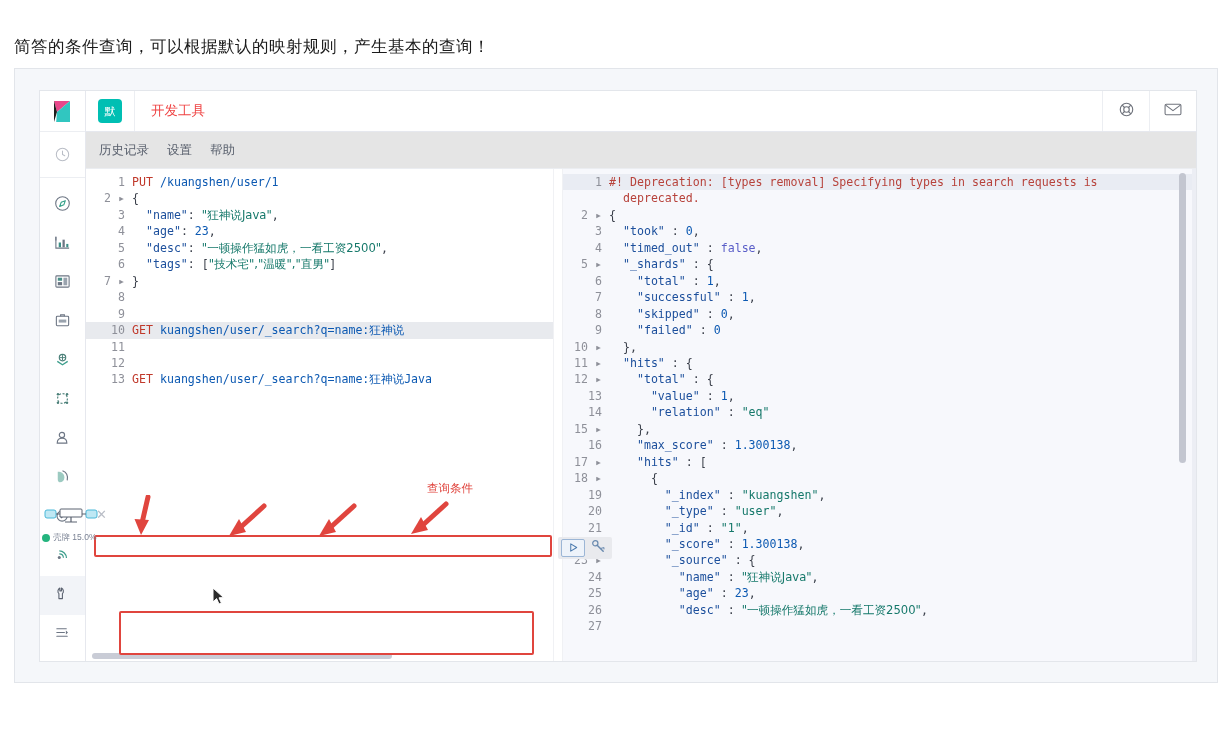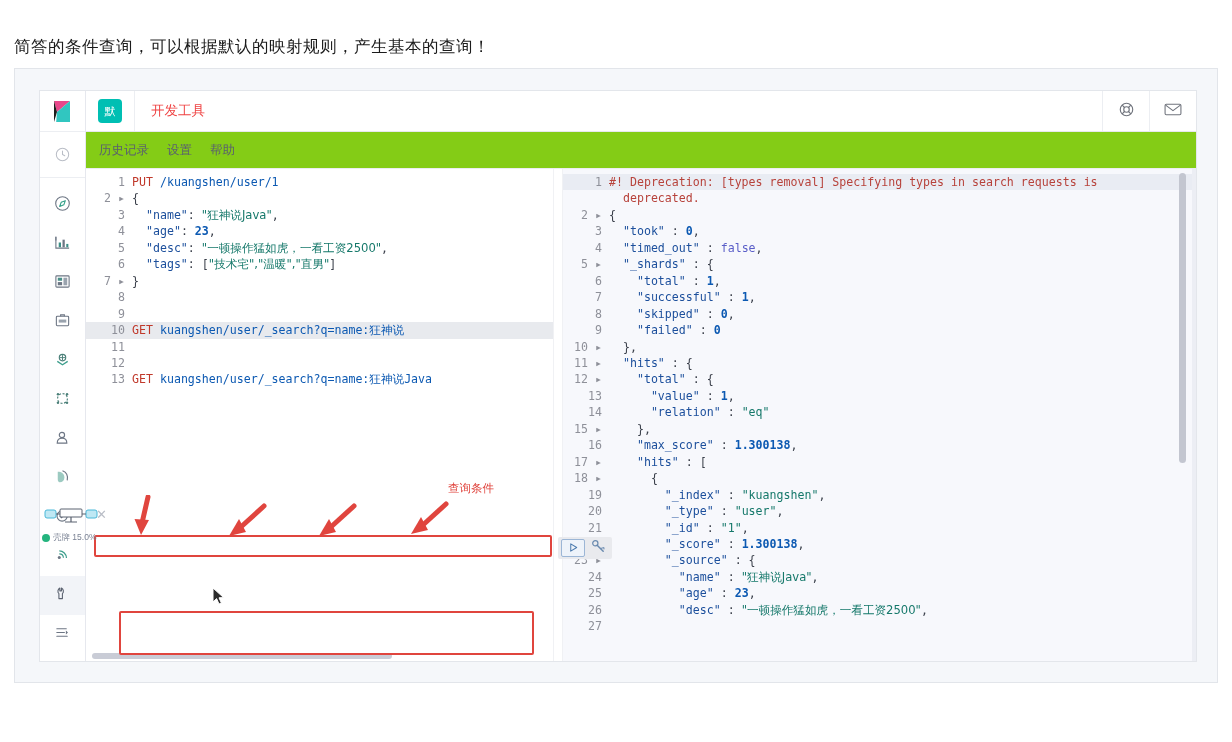--- a/index.html
+++ b/index.html
@@ -120,21 +120,21 @@
   .tab.active { color:#1a6fc4; font-weight: bold; }
   .tab.active::after {
     content:""; position:absolute; left:0; right:0; bottom:-1px;
     height: 2.5px; background: #1d70c6;
   }
 
   .subbar {
     height: 37px; flex: 0 0 37px;
     display:flex; align-items:center; padding-left: 13px;
     border-bottom: 1px solid #ebedf1;
-    background:#84cc16;
+    background:#e5e5e5;
   }
   .subbar-item {
     font-size: 12.5px; color: #5a616e; margin-right: 18px; cursor:pointer;
   }
 
   
   .split { flex: 1 1 auto; display:flex; min-height:0; position: relative; background:#fff; }
   .pane-left { width: 467px; flex: 0 0 467px; position: relative; background:#fff; overflow:hidden; }
   .pane-divider { width: 10px; flex:0 0 10px; background:#fff; border-left:1px solid #f0f1f4; border-right:1px solid #f0f1f4;}
   .pane-right { flex: 1 1 auto; position: relative; background:#f7f8fc; overflow:hidden; }
@@ -154,21 +154,21 @@
   .ltext { flex: 1 1 auto; }
 
   .pane-left .codewrap { padding-top: 5px; }
   .pane-right .codewrap { padding-top: 5px; }
 
   
   .kw      { color:#c0392b; }          
   .url     { color:#0c59b2; }
   .key     { color:#1c4f9c; }
   .str     { color:#15786a; }
-  .num     { color:#0c59b2;font-weight:bold; }
+  .num     { color:#0c59b2; }
   .punc    { color:#3a3f4a; }
   .bool    { color:#5a5ec8; }
   .warn    { color:#b7423b; }
   .cjk     { font-family: "DejaVu Sans", "Liberation Sans", sans-serif; }
 
   .hl-row { background:#e8eaee;justify-content:center; }
   .hl-row-right { background:#e9ecf3; }
 
   
   .actions {
@@ -439,21 +439,21 @@
                   <path d="M10.2 10.2 L13.6 9.2 L14 11" fill="none" stroke="#6b8bb0" stroke-width="1.1"></path>
                 </svg>
               </span>
             </div>
           </div>
 
           <div class="anno-box" style="left:8px; top:366px; width:458px; height:22px;"></div>
 
           <div class="anno-box" style="left:33px; top:442px; width:415px; height:44px;"></div>
 
-          <div class="anno-label" style="left:362px; top:312px;">查询条件</div>
+          <div class="anno-label" style="left:341px; top:312px;">查询条件</div>
 
           <svg class="anno-arrow" style="left:40px; top:326px;" width="38" height="44" viewBox="0 0 38 44">
             <path d="M22 2 L16 28" stroke="#e0453e" stroke-width="5" stroke-linecap="round"></path>
             <path d="M15 40 L8.5 24 L23 25 Z" fill="#e0453e"></path>
           </svg>
           <svg class="anno-arrow" style="left:138px; top:334px;" width="44" height="38" viewBox="0 0 44 38">
             <path d="M40 3 L18 23" stroke="#e0453e" stroke-width="5" stroke-linecap="round"></path>
             <path d="M5 33 L15 16 L22 29 Z" fill="#e0453e"></path>
           </svg>
           <svg class="anno-arrow" style="left:228px; top:334px;" width="44" height="38" viewBox="0 0 44 38">

